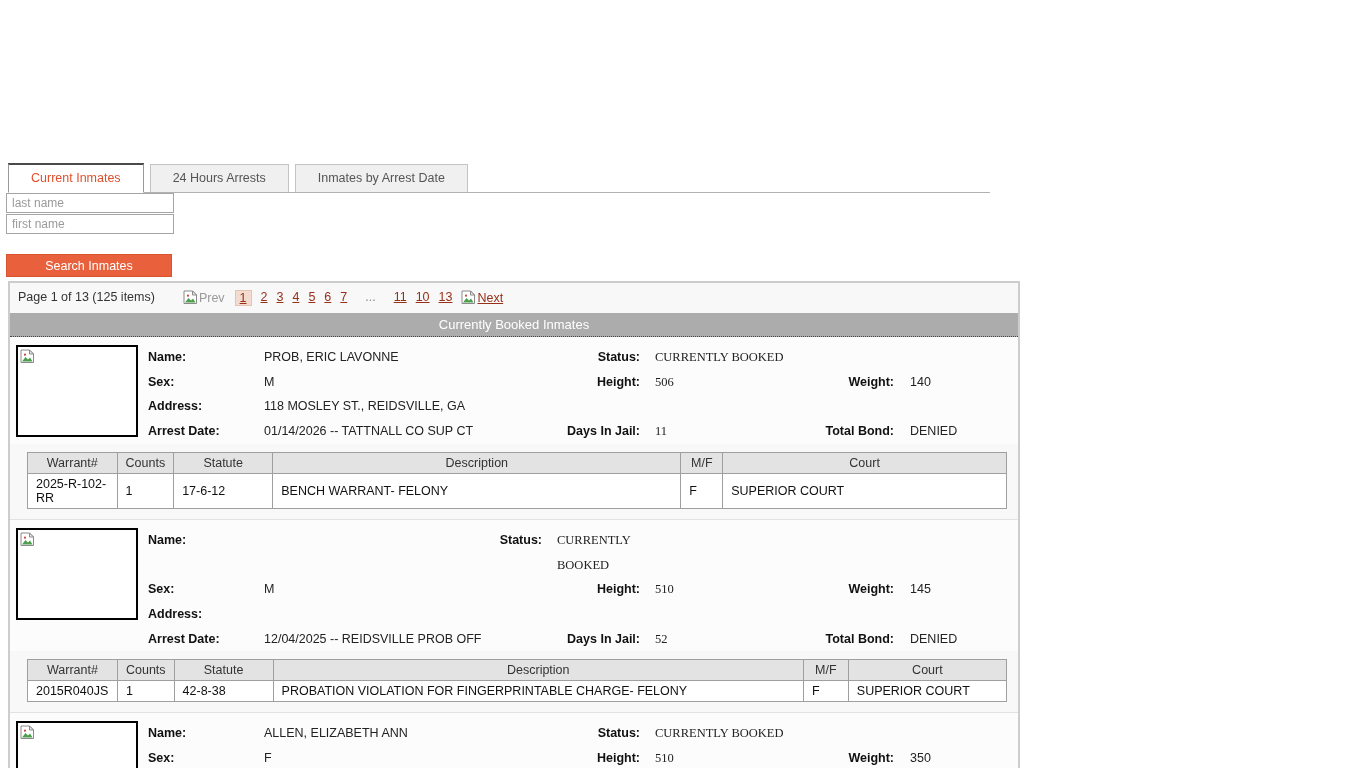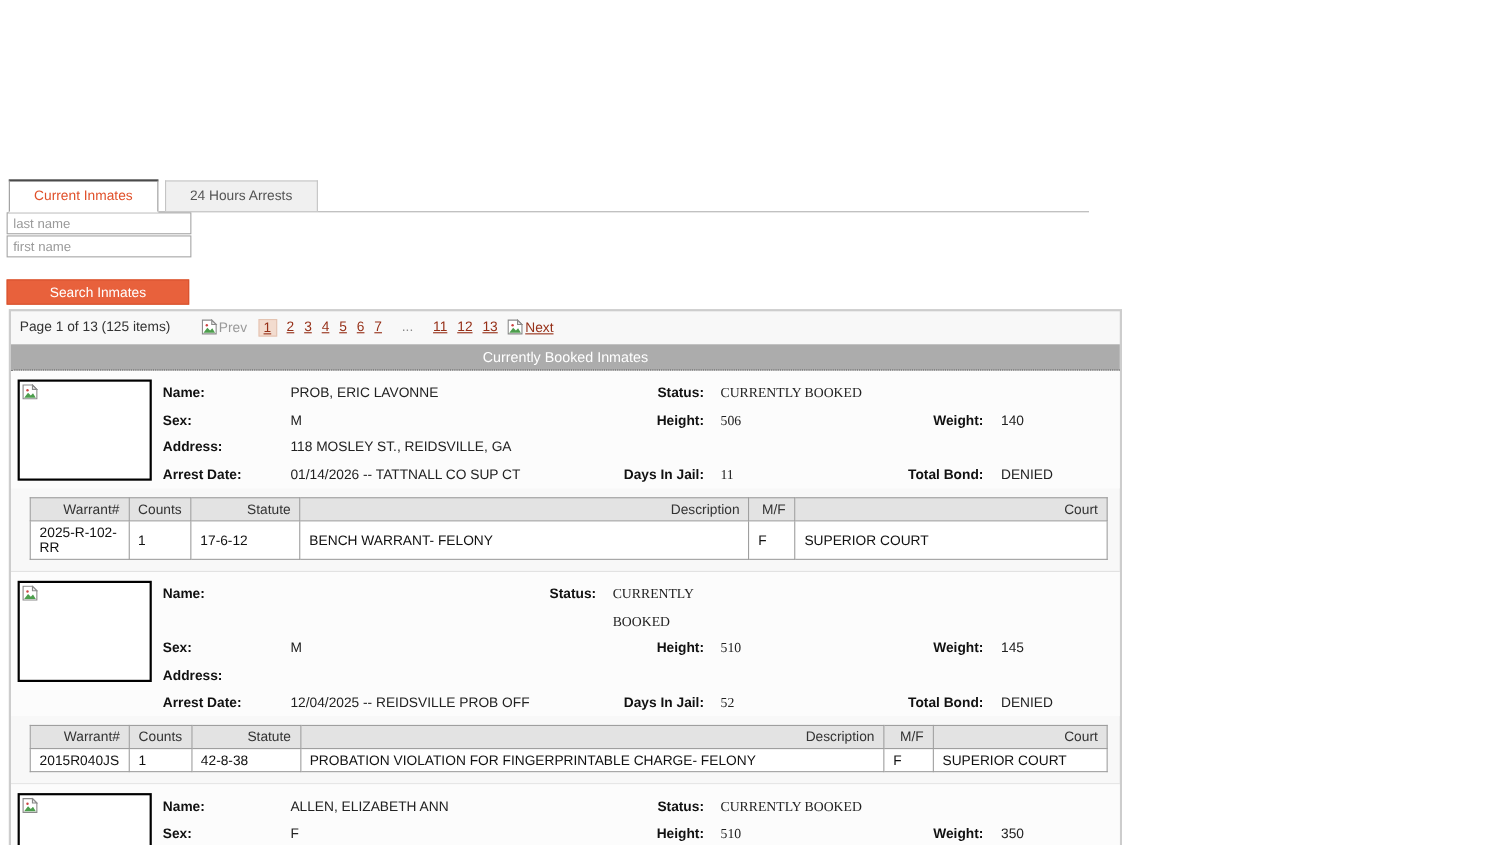--- a/index.html
+++ b/index.html
@@ -46,21 +46,21 @@
   .photo svg { position:absolute; left:2px; top:2px; }
   .frow { display:grid; grid-template-columns:116px 278px 98px 169px 85px auto; line-height:24.7px; font-size:12.5px; }
   .flabel { font-weight:bold; color:#111; }
   .rlabel { font-weight:bold; color:#111; text-align:right; }
   .rvalue { padding-left:15px;font-family:Liberation Serif, serif; }
   .wvalue { padding-left:16px; }
 
   
   table.warrants { border-collapse:collapse; margin:8px 10px 10px 17px; width:980px; font-size:12.5px;
     background:#fff; }
-  table.warrants th { background:#e3e3e3; font-weight:normal; text-align:right; padding:3px 8px;
+  table.warrants th { background:#e3e3e3; font-weight:normal; text-align:center; padding:3px 8px;
     border:1px solid #9f9f9f; color:#333; }
   table.warrants td { padding:3px 8px; border:1px solid #9f9f9f; color:#111; }
   .sep { border-bottom:1px solid #e2e2e2; }
 </style>
 </head>
 <body>
 
 <svg width="0" height="0" style="position:absolute">
   <defs>
     <g id="broken-img">
@@ -70,20 +70,21 @@
       <circle cx="5" cy="5.7" r="1.1" fill="#c44"></circle>
     </g>
   </defs>
 </svg>
 
 <div class="page">
 
   <div class="tabstrip">
     <div class="tab active">Current Inmates</div>
     <div class="tab">24 Hours Arrests</div>
+    <div class="tab">Inmates by Arrest Date</div>
   </div>
 
   <input class="filter-input" type="text" placeholder="last name" style="">
   <input class="filter-input" type="text" placeholder="first name" style="">
   <button class="search-btn">Search Inmates</button>
 
   <div class="panel">
 
     <div class="pager">
       <span class="summary">Page 1 of 13 (125 items)</span>
@@ -95,21 +96,21 @@
       </span>
       <span class="pnum current">1</span>
       <span class="pnum">2</span>
       <span class="pnum">3</span>
       <span class="pnum">4</span>
       <span class="pnum">5</span>
       <span class="pnum">6</span>
       <span class="pnum">7</span>
       <span class="dots">...</span>
       <span class="pnum">11</span>
-      <span class="pnum">12</span>
+      <span class="pnum">10</span>
       <span class="pnum">13</span>
       <span class="pg-btn next">
         <svg width="15" height="15" viewBox="0 0 15 15">
             <use href="#broken-img"></use>
           </svg>
         <span class="lbl">Next</span>
       </span>
     </div>
 
     <div class="grid-title">Currently Booked Inmates</div>

